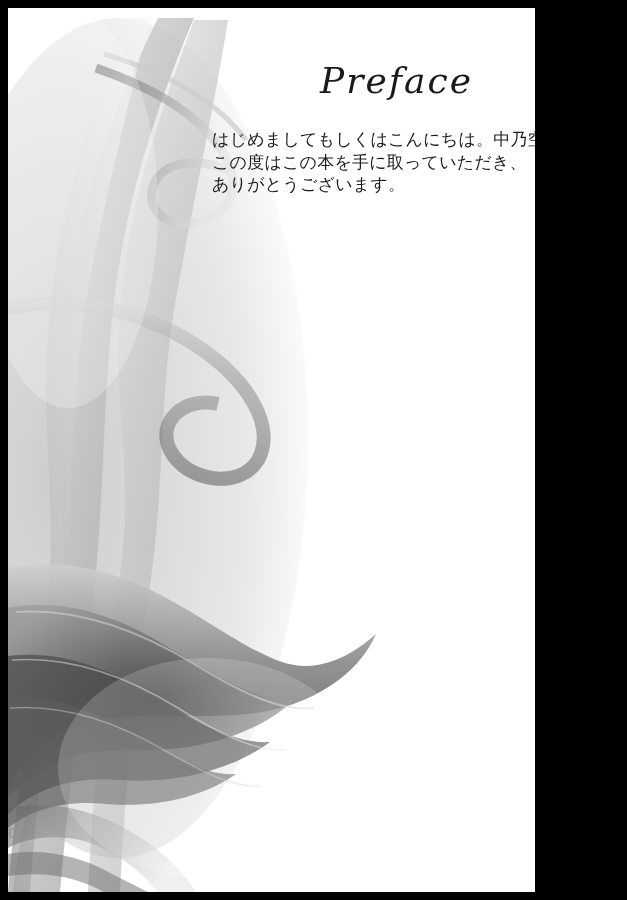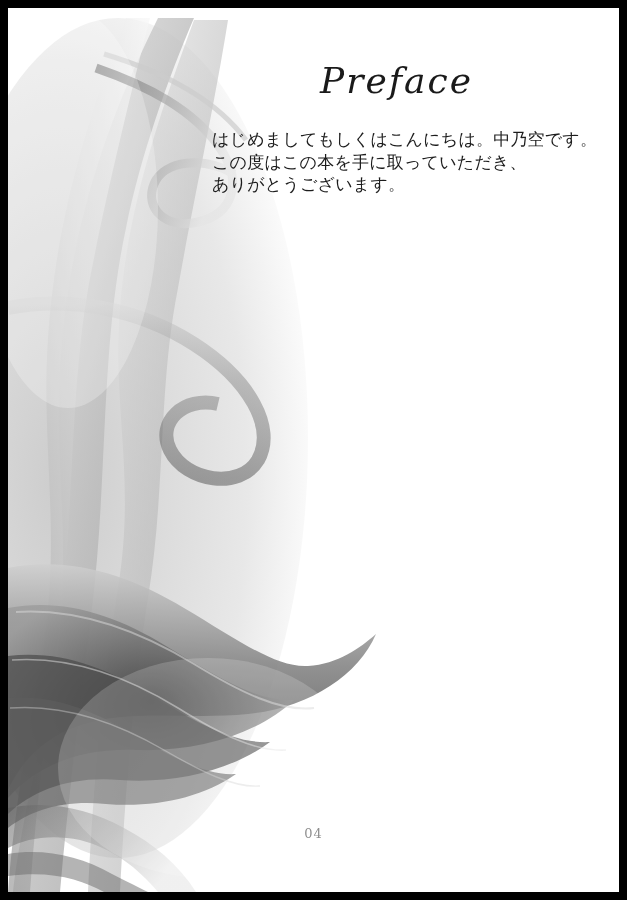--- a/index.html
+++ b/index.html
@@ -20,21 +20,21 @@
     height: 900px;
     background: #000;
     overflow: hidden;
   }
 
   
   #paper {
     position: absolute;
     left: 8px;
     top: 8px;
-    width: 611px;
+    width: 527px;
     height: 884px;
     background: #fef9c3;
     overflow: hidden;
   }
 
   
   #art {
     position: absolute;
     left: 0;
     top: 0;
@@ -81,21 +81,20 @@
   #p1 { top: 120px; }
   #p2 { top: 212px; }
   #p3 { top: 415px; }
   #p4 { top: 618px; }
 
   #folio {
     position: absolute;
     left: 0;
     top: 818px;
     width: 611px;
-    text-align: center;
     font-family: "DejaVu Serif", serif;
     font-size: 13px;
     color: #8f8f8f;
     letter-spacing: 1px;
   }
 </style>
 </head>
 <body>
 
 <div id="page">

